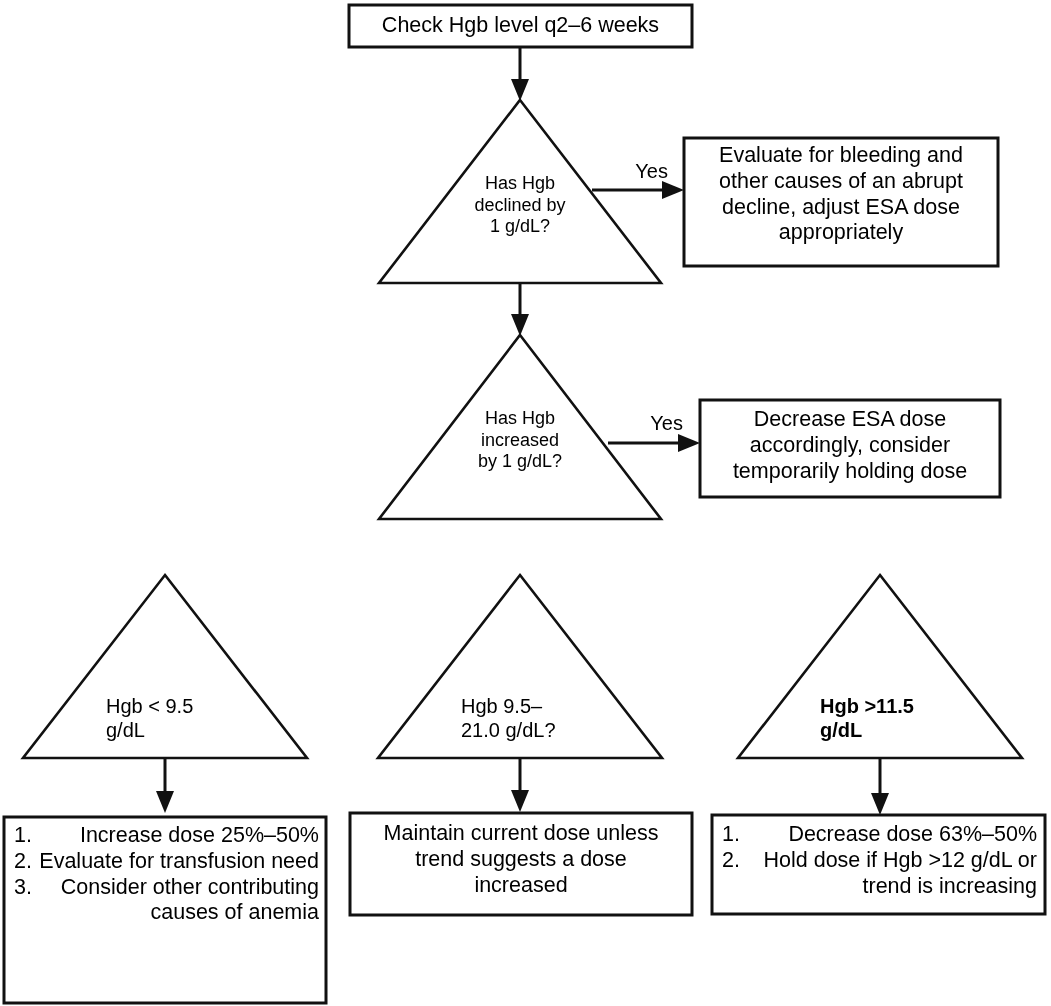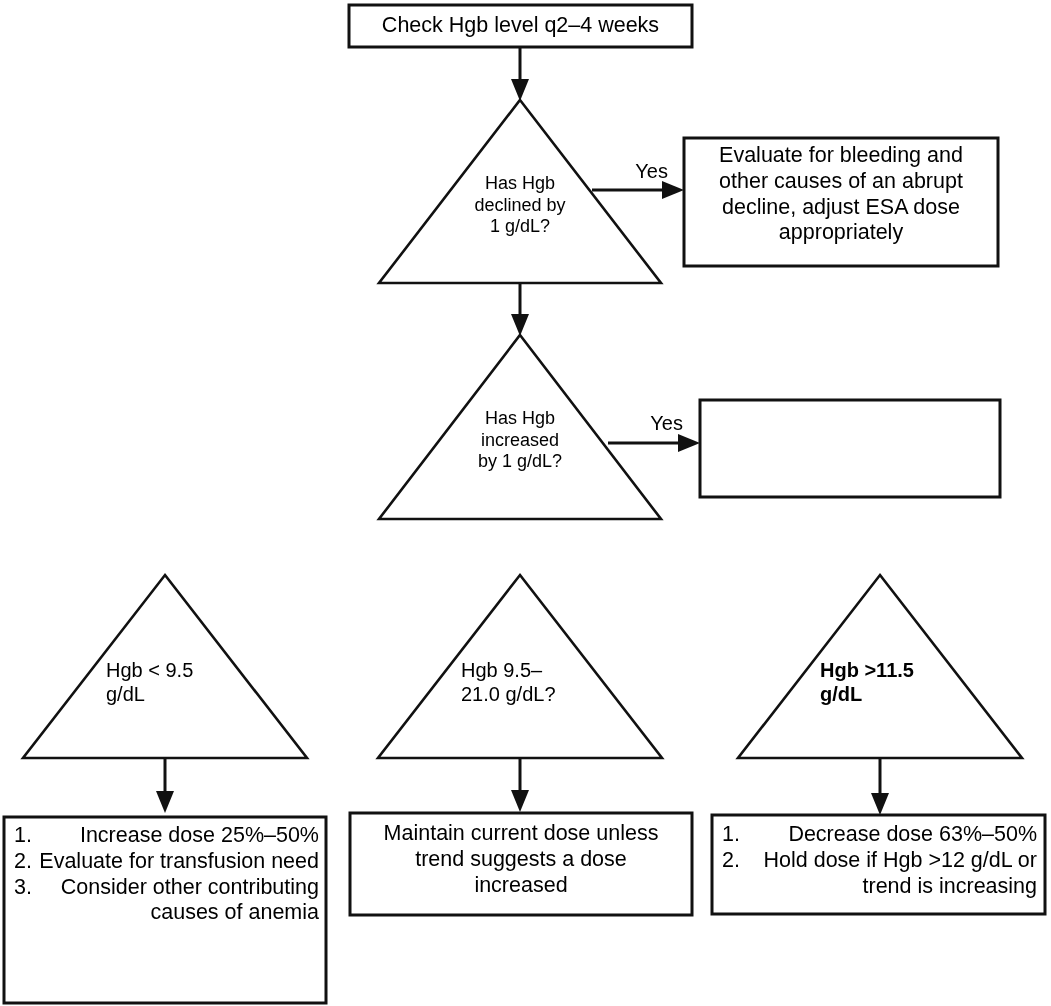--- a/index.html
+++ b/index.html
@@ -53,20 +53,21 @@
     font-size: 21.5px;
     text-align: center;
   }
   .tri-text {
     font-size: 18px;
     text-align: center;
   }
   .tri-text-left {
     font-size: 20px;
     text-align: left;
+    margin-top: 36px;
   }
   .yes-label {
     font-size: 20px;
     text-align: right;
   }
   .list-box {
     font-size: 21.5px;
     text-align: left;
   }
   .list-row {
@@ -121,39 +122,42 @@
 
     <polygon class="tri-shape" points="880,575 1022,758 738,758"></polygon>
     <line class="conn-line" x1="880" y1="758" x2="880" y2="799"></line>
     <polygon class="arrow-head" points="880,815 871,793 889,793"></polygon>
 
     <rect class="box-shape" x="4" y="817" width="322" height="186"></rect>
     <rect class="box-shape" x="350" y="813" width="342" height="102"></rect>
     <rect class="box-shape" x="712" y="815" width="333" height="99"></rect>
   </svg>
 
-  <div class="txt box-text" style="left:349px; top:13px; width:343px;">Check Hgb level q2–4 weeks</div>
+  <div class="txt box-text" style="left:349px; top:13px; width:343px;">Check Hgb level q2–6 weeks</div>
 
   <div class="txt tri-text" style="left:420px; top:173px; width:200px;">Has Hgb
 declined by
 1 g/dL?</div>
 
   <div class="txt yes-label" style="left:598px; top:159px; width:70px;">Yes</div>
 
   <div class="txt box-text" style="left:690px; top:143px; width:302px;">Evaluate for bleeding and
 other causes of an abrupt
 decline, adjust ESA dose
 appropriately</div>
 
   <div class="txt tri-text" style="left:420px; top:408px; width:200px;">Has Hgb
 increased
 by 1 g/dL?</div>
 
   <div class="txt yes-label" style="left:613px; top:411px; width:70px;">Yes</div>
 
+  <div class="txt box-text" style="left:706px; top:407px; width:288px;">Decrease ESA dose
+accordingly, consider
+temporarily holding dose</div>
 
   <div class="txt tri-text-left" style="left:106px; top:658px; width:160px;">Hgb &lt; 9.5
 g/dL</div>
 
   <div class="txt tri-text-left" style="left:461px; top:658px; width:170px;">Hgb 9.5–
 21.0 g/dL?</div>
 
   <div class="txt tri-text-left" style="left:820px; top:658px; width:160px;font-weight:bold;">Hgb &gt;11.5
 g/dL</div>
 

